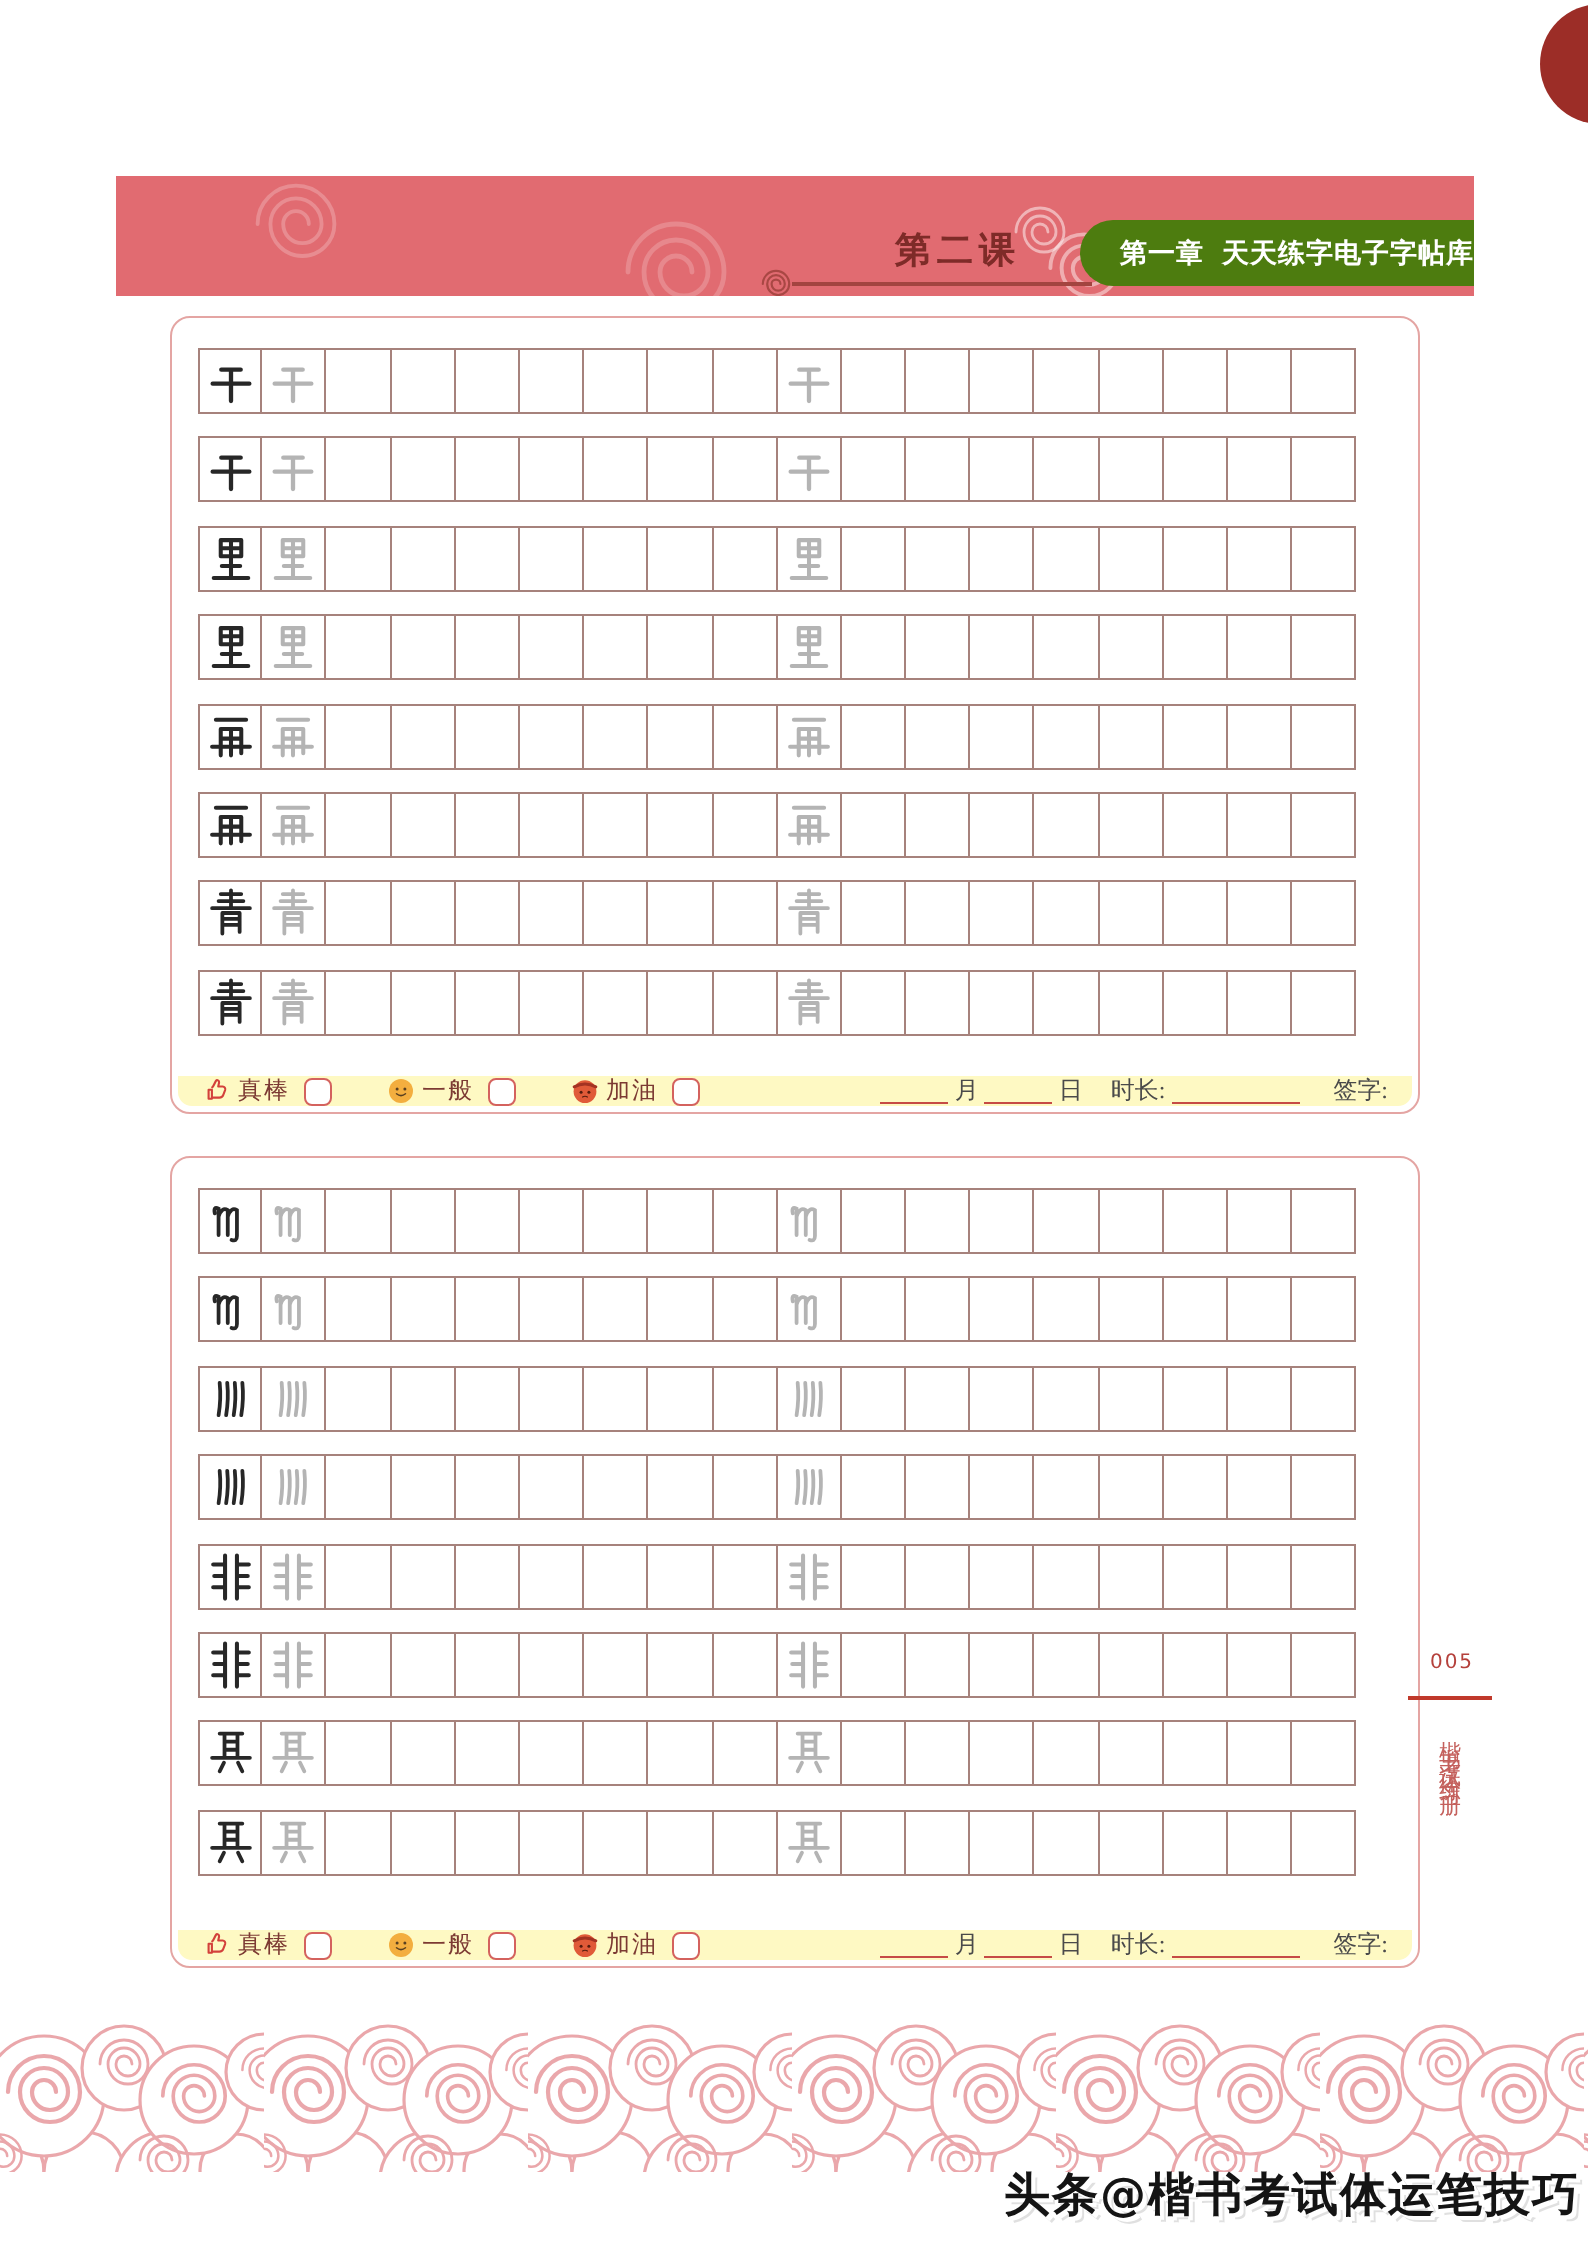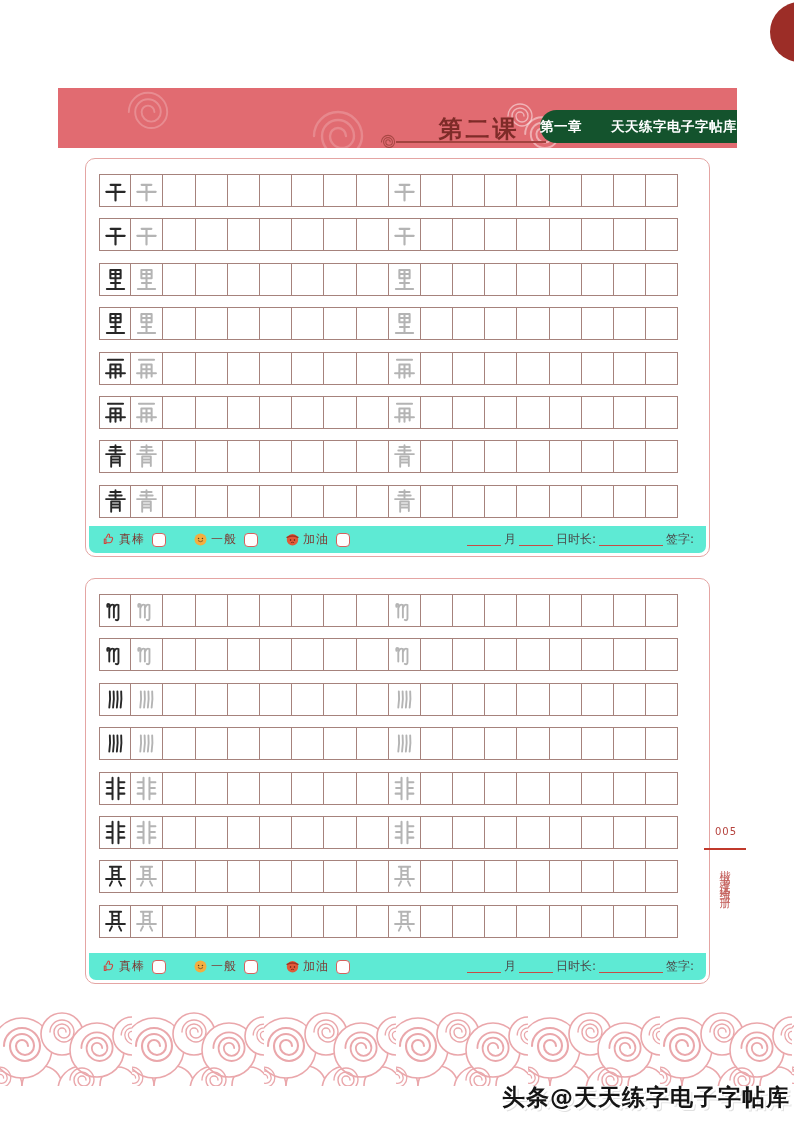--- a/index.html
+++ b/index.html
@@ -10,52 +10,52 @@
   }
   
   .banner{position:absolute;left:58px;top:88px;width:679px;height:60px;background:#e16b71;overflow:hidden;}
   .banner .wm{position:absolute;opacity:.9;}
   .corner-dot{position:absolute;left:770px;top:2px;width:60px;height:60px;border-radius:50%;background:#9c2d27;}
   .name-pill{position:absolute;left:24px;top:16px;width:128px;height:31px;border-radius:17px;
     background:rgba(255,255,255,.42);display:flex;align-items:center;padding-left:13px;box-sizing:border-box;
     color:#7d2a26;font-size:13px;letter-spacing:1px;}
   .name-blank{flex:1;height:100%;}
   .lesson{position:absolute;left:356px;top:25px;width:130px;text-align:center;
-    font-size:24px;font-weight:bold;color:#7e2b28;letter-spacing:3px;}
+    font-size:18px;font-weight:bold;color:#7e2b28;letter-spacing:3px;}
   .lesson-line{position:absolute;left:338px;top:53px;width:150px;height:1.5px;background:#a34440;}
-  .chapter{position:absolute;left:482px;top:22px;width:197px;height:33px;background:#14532d;
-    border-radius:17px 0 0 17px;color:#fff;display:flex;align-items:center;justify-content:space-between;
+  .chapter{position:absolute;left:482px;top:22px;width:197px;height:33px;background:#4d7c0f;
+    border-radius:17px 0 0 17px;color:#fff;display:flex;align-items:center;justify-content:flex-end;
     font-size:13.5px;font-weight:bold;letter-spacing:.5px;}
   .chapter span{white-space:nowrap;}
   .chapter .tag{margin-right:9px;}
   
   .panel{position:absolute;left:85px;width:625px;background:#fff;border:1.5px solid #e4a5a3;border-radius:10px;box-sizing:border-box;}
   .panel.p1{top:158px;height:399px;}
   .panel.p2{top:578px;height:406px;}
   .rows{position:absolute;left:13px;top:15px;}
   .prow{display:flex;margin-bottom:11.4px;}
   .cell{flex:0 0 32.2px;width:32.2px;height:33px;box-sizing:border-box;
     border:1px solid #a6827c;border-left:0;background:#fff;
     display:flex;align-items:center;justify-content:center;}
   .prow .cell:first-child{border-left:1px solid #a6827c;}
   .glyph{width:27px;height:27px;display:block;}
   .glyph.ink{color:#272727;}
   .glyph.trace{color:#b4b4b4;}
   
-  .rating{position:absolute;left:3px;right:3px;bottom:3px;height:27px;background:#5eead4;
+  .rating{position:absolute;left:3px;right:3px;bottom:3px;height:15px;background:#fef9c3;
     border-radius:0 0 7px 7px;display:flex;align-items:center;padding:0 12px;box-sizing:border-box;
     font-size:12px;color:#7c3a33;}
   .ropt{display:flex;align-items:center;margin-right:27px;}
   .ropt svg{width:15px;height:15px;margin-right:3px;}
   .ropt .lbl{margin-right:7px;letter-spacing:1px;}
   .cb{width:14px;height:14px;background:#fff;border:1.5px solid #d4625e;border-radius:4px;box-sizing:border-box;}
   .dates{margin-left:auto;display:flex;align-items:center;color:#4a4a4a;font-size:12px;}
   .ul{display:inline-block;width:34px;height:12px;border-bottom:1.5px solid #c64b45;margin:0 3px;}
   .ul.wide{width:64px;}
-  .gap-l{}
+  .gap-l{margin-left:14px;font-family:Liberation Serif, serif;}
   
   .pagenum{position:absolute;left:706px;top:826px;width:40px;text-align:center;color:#b5413c;font-size:10px;letter-spacing:1px;}
   .pageline{position:absolute;left:704px;top:848px;width:42px;height:2px;background:#c0392b;}
   .booktitle{position:absolute;left:716px;top:861px;writing-mode:vertical-rl;color:#c4605c;font-size:11px;letter-spacing:4px;}
   
   .clouds{position:absolute;left:0;top:998px;width:794px;height:88px;}
   .watermark{position:absolute;right:4px;bottom:10px;font-size:23px;font-weight:bold;color:#141414;
     letter-spacing:1px;text-shadow:2px 2px 0 #ffffff,3px 3px 0 rgba(0,0,0,.12);}
   svg{overflow:visible;}
 </style>
@@ -744,13 +744,13 @@
         <use href="#spiral" transform="translate(97,50) scale(1.3)"></use>
         <use href="#spiral" transform="translate(132,37) scale(0.9)"></use>
         <use href="#spiral" transform="translate(0,80) scale(0.9)"></use>
         <use href="#spiral" transform="translate(82,82) scale(1.0)"></use>
       </g>
     </pattern>
   </defs>
   <rect x="0" y="0" width="794" height="88" fill="url(#cloudpat)"></rect>
 </svg>
 
-<div class="watermark">头条@天天练字电子字帖库</div>
+<div class="watermark">头条@楷书考试体运笔技巧</div>
 
 </body></html>

